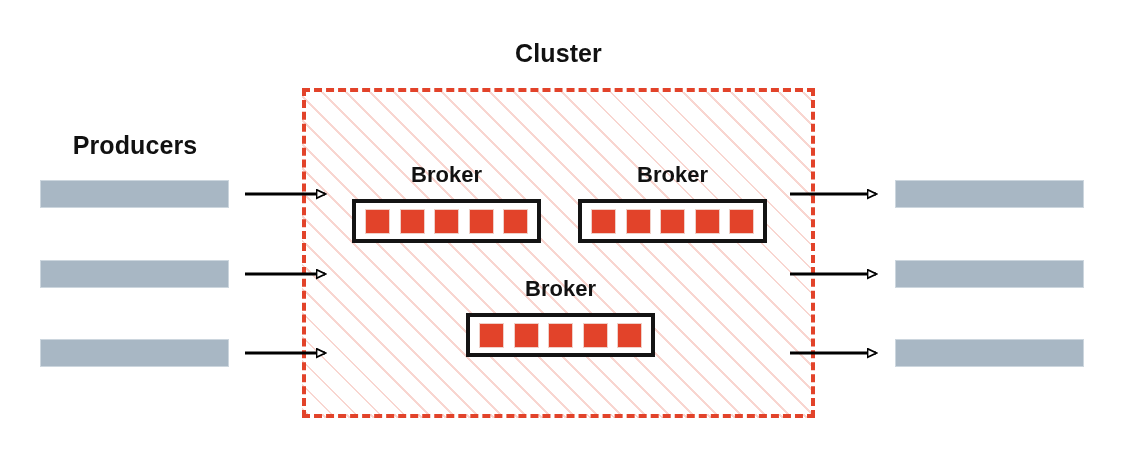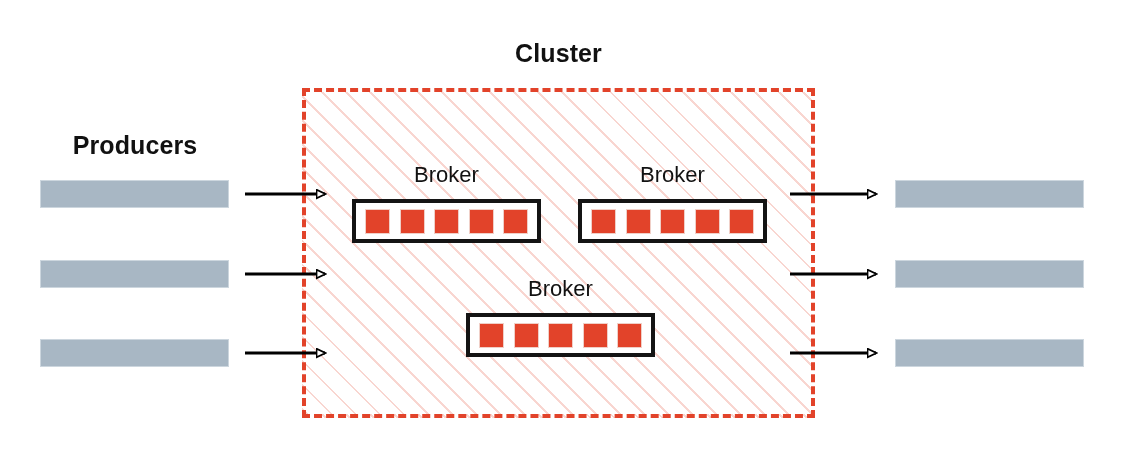--- a/index.html
+++ b/index.html
@@ -24,21 +24,21 @@
     font-size: 25px;
     font-weight: 600;
     color: #111111;
     letter-spacing: 0.1px;
     white-space: nowrap;
     text-align: center;
   }
   .broker-label {
     position: absolute;
     font-size: 22px;
-    font-weight: 400;
+    font-weight: 700;
     color: #111111;
     white-space: nowrap;
     text-align: center;
     z-index: 5;
   }
 
   
   .node-bar {
     position: absolute;
     width: 189px;

